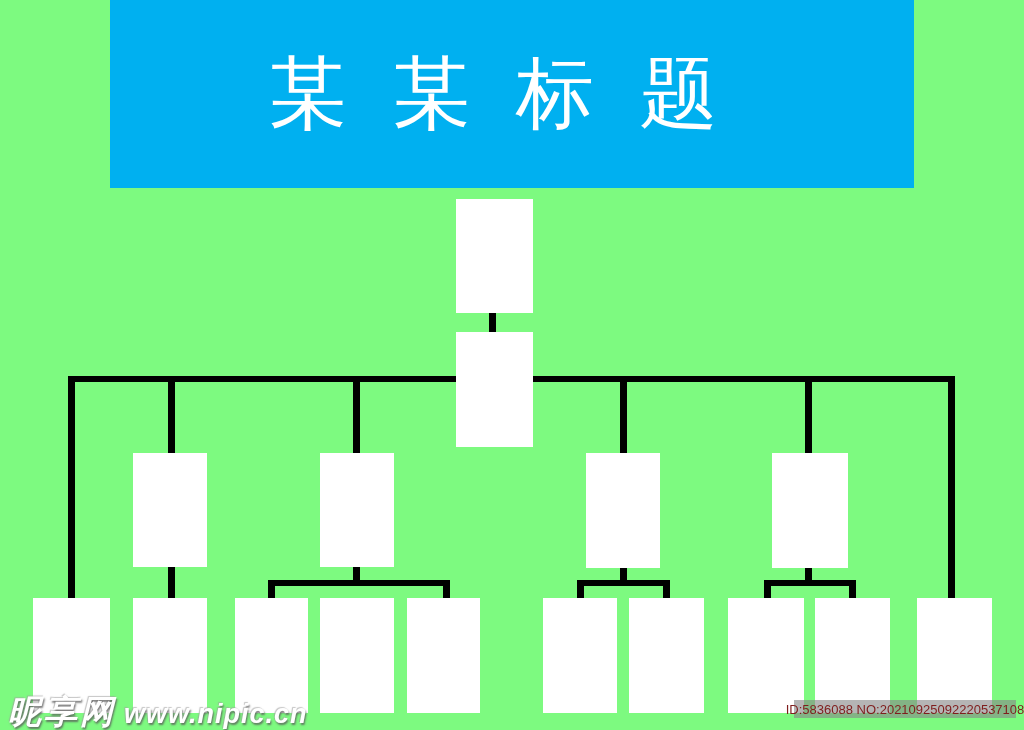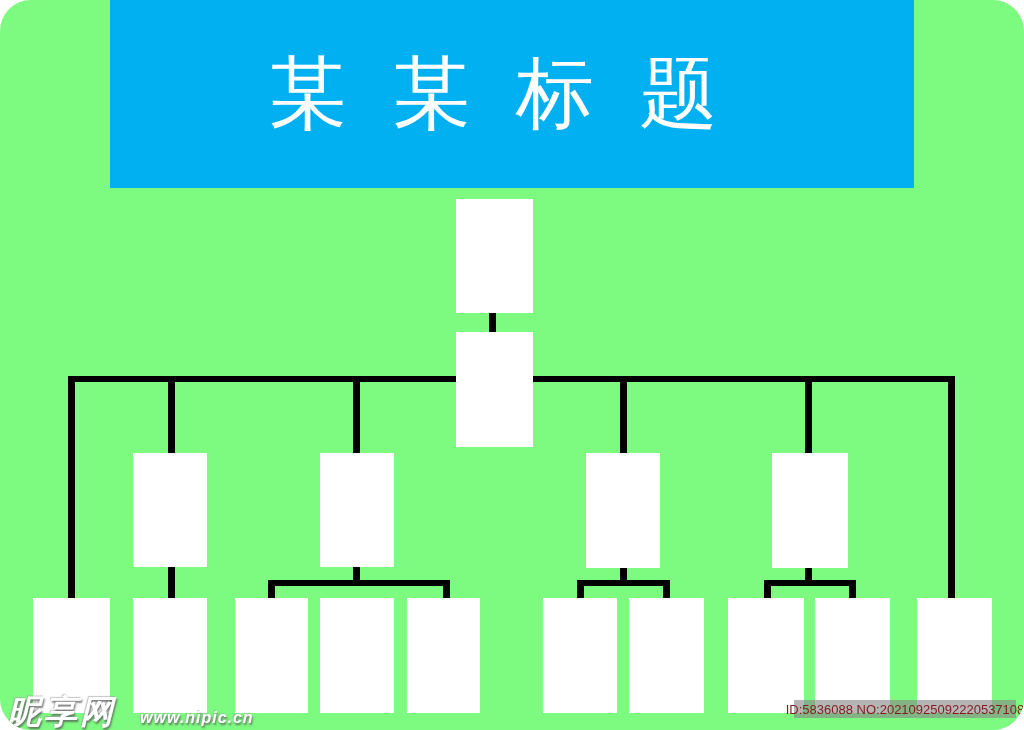--- a/index.html
+++ b/index.html
@@ -2,21 +2,20 @@
 <html style="--background: #7DFA80; --banner-blue: #00B0F0; --box-white: #FFFFFF; --line-black: #000000; --title-text: #FFFFFF;"><head>
 <meta charset="utf-8">
 <style>
   html,body{margin:0;padding:0;}
   .canvas{
     position:relative;
     width:1024px;height:730px;
     background:var(--background,#7DFA80);
     overflow:hidden;
     font-family:"Liberation Sans", sans-serif;
-    border-radius:31px;
   }
   .banner{
     position:absolute;left:110px;top:0;width:804px;height:188px;
     background:var(--banner-blue,#00B0F0);
     display:flex;align-items:center;justify-content:center;
   }
   .banner-title{
     color:var(--title-text,#fff);
     font-size:78px;
     letter-spacing:12px;
@@ -27,21 +26,21 @@
   .line{position:absolute;background:var(--line-black,#000);}
   .node{position:absolute;background:var(--box-white,#fff);}
   .wm-left{
     position:absolute;left:8px;top:690px;
     color:#fff;font-style:italic;font-weight:bold;
     text-shadow:1px 2px 2px rgba(90,90,90,.8), -1px -1px 1px rgba(160,160,160,.6);
     display:flex;align-items:baseline;gap:8px;
     white-space:nowrap;
   }
   .wm-left .site{font-size:33px;letter-spacing:3px;}
-  .wm-left .url{font-size:16px;letter-spacing:1px;margin-left:16px;}
+  .wm-left .url{font-size:27px;letter-spacing:1px;}
   .id-bar{
     position:absolute;left:794px;top:700px;width:222px;height:18px;
     background:rgba(136,136,136,0.62);
     color:#7f1d1d;font-size:13px;
     display:flex;align-items:center;justify-content:center;
     white-space:nowrap;
   }
 </style>
 </head>
 <body>

